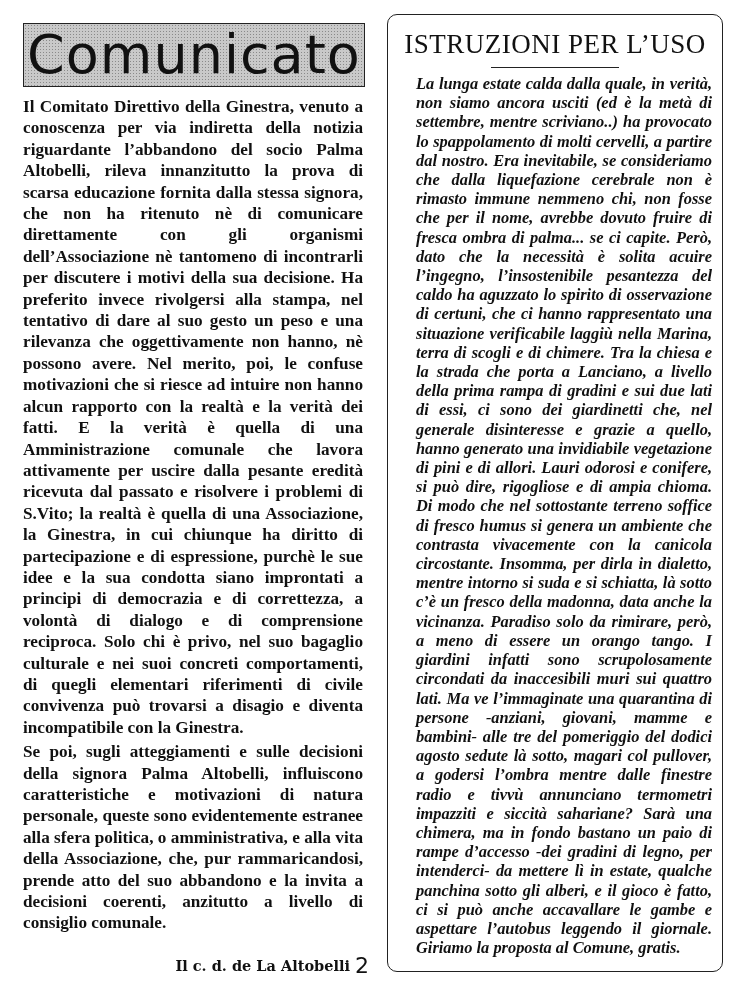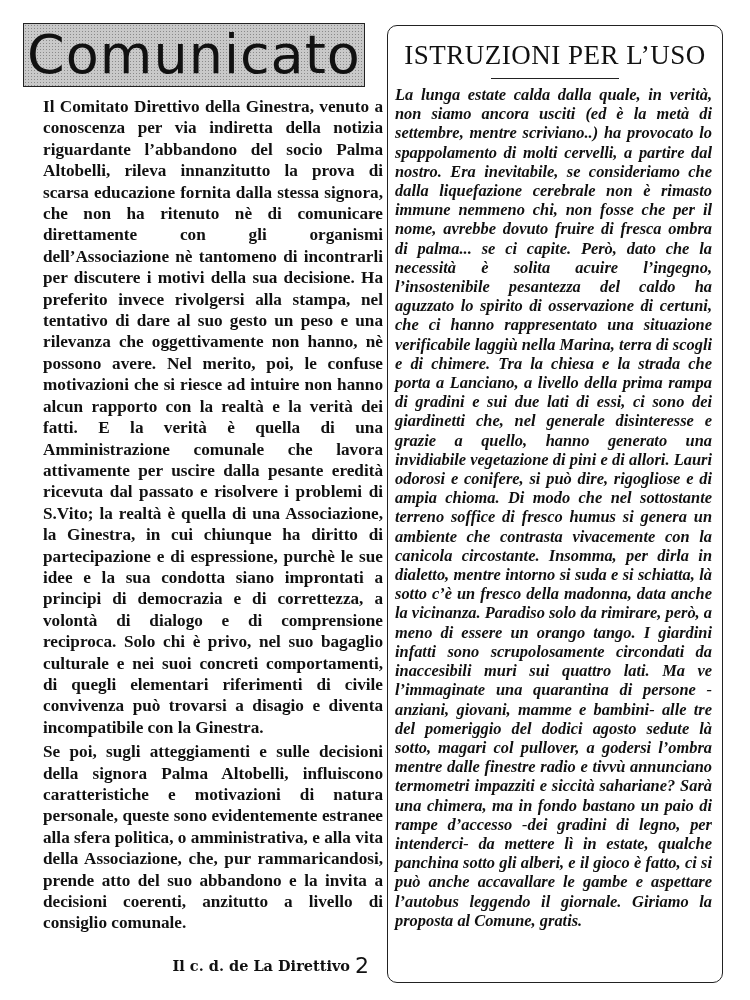--- a/index.html
+++ b/index.html
@@ -15,59 +15,59 @@
     background-size: 3px 3px;
     display: flex; align-items: center; justify-content: center;
   }
   .title-box h1 {
     margin: 0; font-family: "DejaVu Sans", sans-serif; font-weight: 400;
     font-size: 54px; letter-spacing: 1px; color: #111; line-height: 1;
   }
   .left-col {
     position: absolute; left: 23px; top: 96px; width: 340px;
     font-family: "Liberation Serif", serif; font-weight: 700; font-size: 17.2px;
-    line-height: 21.4px; text-align: justify; color: #111; margin-left: 20px;
+    line-height: 21.4px; text-align: justify; color: #111;
   }
   .left-col p { margin: 0 0 3px 0; }
   .signature {
     position: absolute; left: 150px; top: 957px; width: 200px; text-align: right;
     font-family: "DejaVu Serif", serif; font-weight: 700; font-size: 14.5px; color: #111;
   }
   .page-number {
     position: absolute; left: 355px; top: 953px;
     font-family: "DejaVu Sans", sans-serif; font-size: 22px; color: #111;
   }
   .right-box {
-    position: absolute; left: 387px; top: 25px; width: 336px; height: 958px;
+    position: absolute; left: 387px; top: 14px; width: 336px; height: 958px;
     border: 1.5px solid #222; border-radius: 10px; box-sizing: border-box;
   }
   .right-box h2 {
     margin: 16px 0 0 0; text-align: center; font-family: "Liberation Serif", serif;
     font-weight: 400; font-size: 27px; letter-spacing: 0.5px; color: #111; line-height: 1;
   }
   .rule {
     width: 128px; height: 0; border-top: 1.5px solid #222; margin: 9px auto 6px auto;
   }
   .right-text {
-    margin: 0 10px 0 7px; font-family: "Liberation Serif", serif; font-style: italic;
+    margin: 0 10px 0 28px; font-family: "Liberation Serif", serif; font-style: italic;
     font-weight: 700; font-size: 16.4px; line-height: 19.2px; text-align: justify; color: #111;
   }
 </style>
 </head>
 <body>
 
 <div class="title-box">
   <h1>Comunicato</h1>
 </div>
 
 <div class="left-col">
   <p>Il Comitato Direttivo della Ginestra, venuto a conoscenza per via indiretta della notizia riguardante l’abbandono del socio Palma Altobelli, rileva innanzitutto la prova di scarsa educazione fornita dalla stessa signora, che non ha ritenuto nè di comunicare direttamente con gli organismi dell’Associazione nè tantomeno di incontrarli per discutere i motivi della sua decisione. Ha preferito invece rivolgersi alla stampa, nel tentativo di dare al suo gesto un peso e una rilevanza che oggettivamente non hanno, nè possono avere. Nel merito, poi, le confuse motivazioni che si riesce ad intuire non hanno alcun rapporto con la realtà e la verità dei fatti. E la verità è quella di una Amministrazione comunale che lavora attivamente per uscire dalla pesante eredità ricevuta dal passato e risolvere i problemi di S.Vito; la realtà è quella di una Associazione, la Ginestra, in cui chiunque ha diritto di partecipazione e di espressione, purchè le sue idee e la sua condotta siano improntati a principi di democrazia e di correttezza, a volontà di dialogo e di comprensione reciproca. Solo chi è privo, nel suo bagaglio culturale e nei suoi concreti comportamenti, di quegli elementari riferimenti di civile convivenza può trovarsi a disagio e diventa incompatibile con la Ginestra.</p>
   <p>Se poi, sugli atteggiamenti e sulle decisioni della signora Palma Altobelli, influiscono caratteristiche e motivazioni di natura personale, queste sono evidentemente estranee alla sfera politica, o amministrativa, e alla vita della Associazione, che, pur rammaricandosi, prende atto del suo abbandono e la invita a decisioni coerenti, anzitutto a livello di consiglio comunale.</p>
 </div>
 
-<div class="signature">Il c. d. de La Direttivo</div>
+<div class="signature">Il c. d. de La Altobelli</div>
 <div class="page-number">2</div>
 
 <div class="right-box">
   <h2>ISTRUZIONI PER L’USO</h2>
   <div class="rule"></div>
   <div class="right-text">La lunga estate calda dalla quale, in verità, non siamo ancora usciti (ed è la metà di settembre, mentre scriviano..) ha provocato lo spappolamento di molti cervelli, a partire dal nostro. Era inevitabile, se consideriamo che dalla liquefazione cerebrale non è rimasto immune nemmeno chi, non fosse che per il nome, avrebbe dovuto fruire di fresca ombra di palma... se ci capite. Però, dato che la necessità è solita acuire l’ingegno, l’insostenibile pesantezza del caldo ha aguzzato lo spirito di osservazione di certuni, che ci hanno rappresentato una situazione verificabile laggiù nella Marina, terra di scogli e di chimere. Tra la chiesa e la strada che porta a Lanciano, a livello della prima rampa di gradini e sui due lati di essi, ci sono dei giardinetti che, nel generale disinteresse e grazie a quello, hanno generato una invidiabile vegetazione di pini e di allori. Lauri odorosi e conifere, si può dire, rigogliose e di ampia chioma. Di modo che nel sottostante terreno soffice di fresco humus si genera un ambiente che contrasta vivacemente con la canicola circostante. Insomma, per dirla in dialetto, mentre intorno si suda e si schiatta, là sotto c’è un fresco della madonna, data anche la vicinanza. Paradiso solo da rimirare, però, a meno di essere un orango tango. I giardini infatti sono scrupolosamente circondati da inaccesibili muri sui quattro lati. Ma ve l’immaginate una quarantina di persone -anziani, giovani, mamme e bambini- alle tre del pomeriggio del dodici agosto sedute là sotto, magari col pullover, a godersi l’ombra mentre dalle finestre radio e tivvù annunciano termometri impazziti e siccità sahariane? Sarà una chimera, ma in fondo bastano un paio di rampe d’accesso -dei gradini di legno, per intenderci- da mettere lì in estate, qualche panchina sotto gli alberi, e il gioco è fatto, ci si può anche accavallare le gambe e aspettare l’autobus leggendo il giornale. Giriamo la proposta al Comune, gratis.</div>
 </div>
 
 </body></html>

